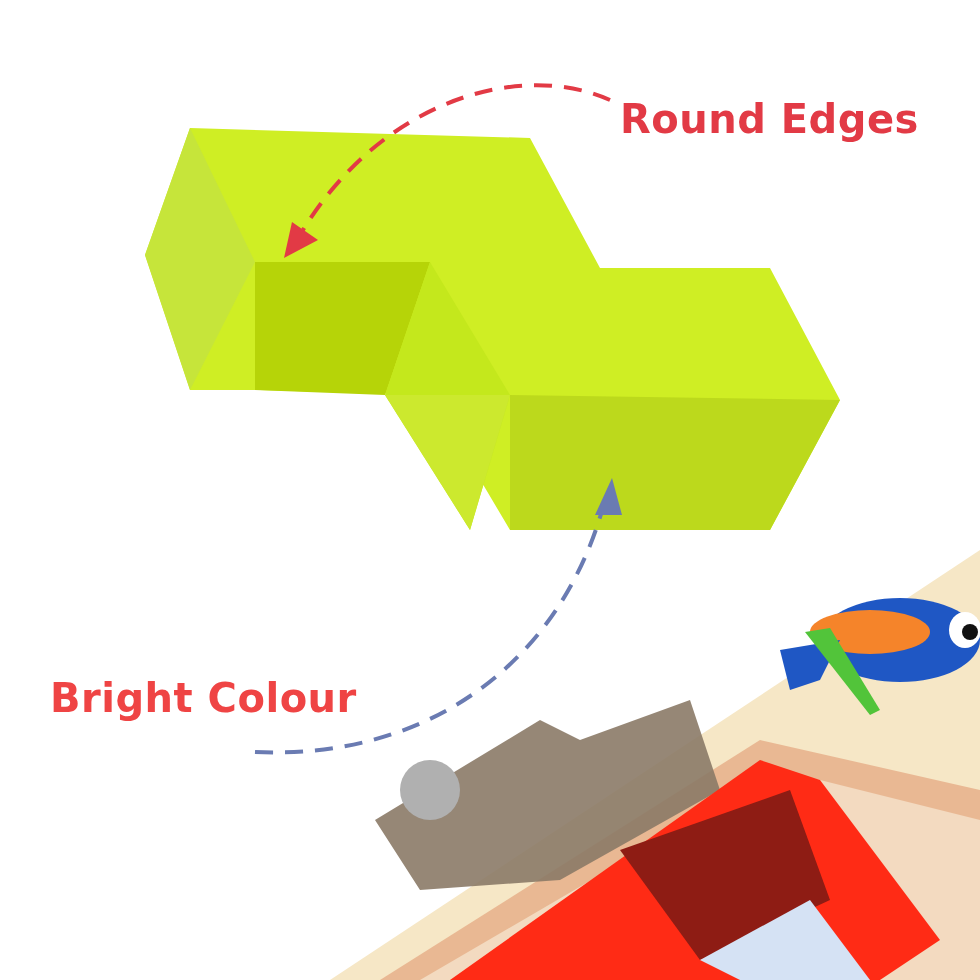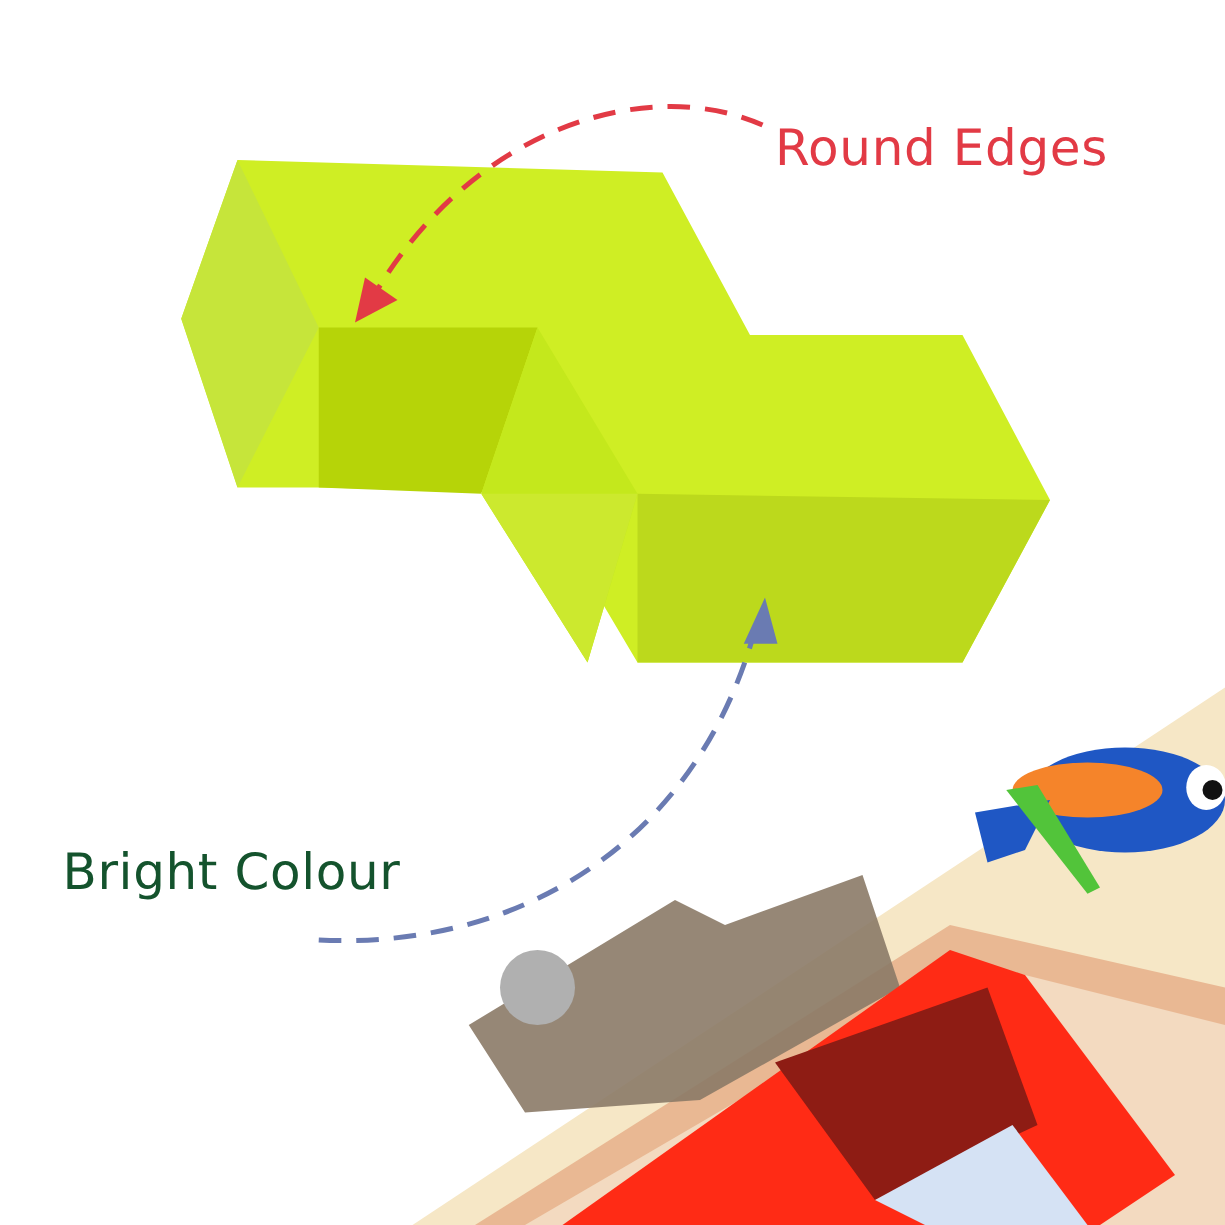--- a/index.html
+++ b/index.html
@@ -1,20 +1,20 @@
 <!DOCTYPE html>
 <html><head>
 <meta charset="utf-8">
 <style>
   html, body { margin:0; padding:0; }
   body { width:980px; height:980px; background:#ffffff; position:relative; overflow:hidden;
          font-family: "DejaVu Sans", sans-serif; }
-  .label { position:absolute; font-weight:normal; white-space:nowrap; }
+  .label { position:absolute; font-weight:bold; white-space:nowrap; }
   #round-label { left:620px; top:96px; font-size:40px; color:#e23a45; letter-spacing:0.5px; }
-  #bright-label { left:50px; top:675px; font-size:40px; color:#14532d; letter-spacing:0.5px; }
+  #bright-label { left:50px; top:675px; font-size:40px; color:#ef4444; letter-spacing:0.5px; }
   svg { position:absolute; left:0; top:0; }
 </style>
 </head>
 <body>
 
 <svg width="980" height="980" viewBox="0 0 980 980">
 
   <g>
     <polygon points="330,980 980,550 980,980" fill="#f6e7c6"></polygon>
     <polygon points="380,980 760,740 980,790 980,980" fill="#e9b893"></polygon>

